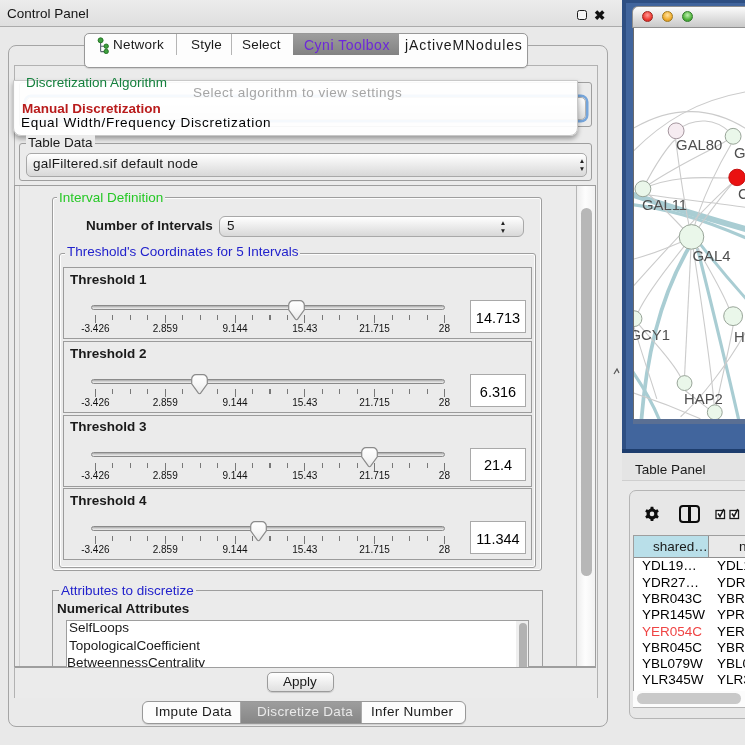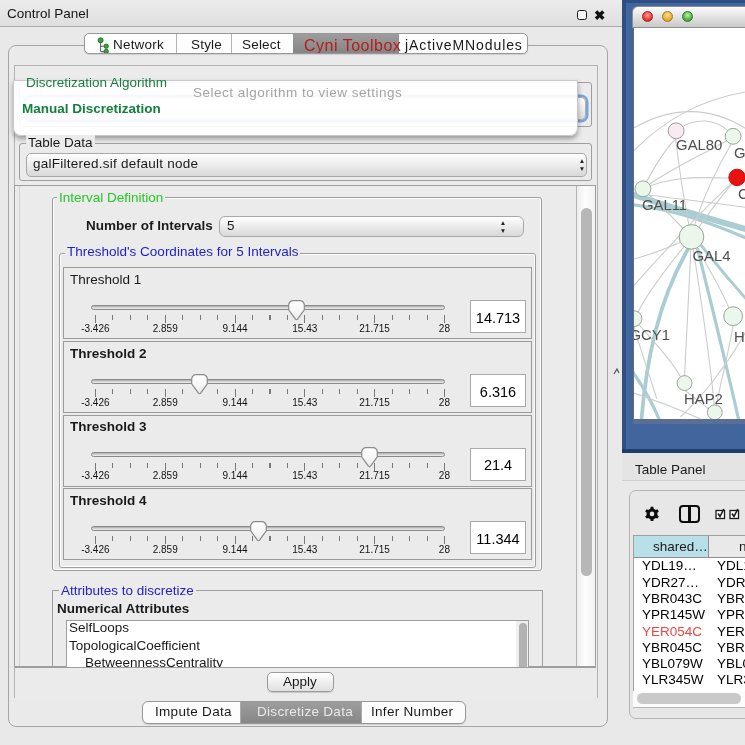--- a/index.html
+++ b/index.html
@@ -18,21 +18,22 @@
 
 <div class="abs" style="left:14px;top:65px;width:584px;height:633px;border:1px solid #b2b2b2;background:#ebebeb;"></div>
 
 <div class="abs" style="left:19px;top:82px;width:573px;height:45px;border:1px solid #9e9e9e;border-radius:3px;"></div>
 
 <div class="abs" style="left:26px;top:97px;width:560px;height:23px;border-radius:5px;background:linear-gradient(180deg,#fff,#dcdcdc);border:1px solid #b0b0b0;box-shadow:0 0 0 2.5px #76a5da;"></div>
 
 <div class="abs" style="left:13px;top:80px;width:565px;height:56px;background:rgba(255,255,255,0.93);border:1px solid #c8c8c8;border-radius:0 0 8px 8px;box-shadow:0 3px 5px rgba(0,0,0,0.35);"></div>
 <div class="lbl" style="left:193px;top:84.5px;font-size:13.5px;color:#a5a5a5;letter-spacing:0.5px;">Select algorithm to view settings</div>
 <div class="lbl" style="left:26px;top:75px;font-size:13.5px;color:#15803d;">Discretization Algorithm</div>
-<div class="lbl" style="left:22px;top:100.5px;font-size:13.5px;font-weight:bold;color:#15803d;">Manual Discretization</div>
+<div class="lbl" style="left:22px;top:100.5px;font-size:13.5px;font-weight:bold;color:#b91c1c;">Manual Discretization</div>
+<div class="lbl" style="left:21px;top:115px;font-size:13.5px;color:#000;letter-spacing:0.7px;">Equal Width/Frequency Discretization</div>
 
 <div class="abs" style="left:19px;top:143px;width:573px;height:38px;border:1px solid #9e9e9e;border-radius:3px;"></div>
 <div class="lbl" style="left:26px;top:134.5px;font-size:13.5px;background:#ebebeb;padding:0 2px;">Table Data</div>
 <div class="abs" style="left:26px;top:153px;width:561px;height:24px;border-radius:5px;background:linear-gradient(180deg,#ffffff,#d8d8d8);border:1px solid #a8a8a8;"></div>
 <div class="lbl" style="left:33px;top:155.5px;font-size:13.5px;letter-spacing:0.25px;">galFiltered.sif default node</div>
 <div class="abs" style="left:577px;top:157px;width:10px;height:16px;font-size:6.5px;color:#222;line-height:8px;text-align:center;">▲<br>▼</div>
 
 <div class="abs" style="left:14px;top:185px;width:582px;height:482px;border:1px solid #9e9e9e;background:#ebebeb;"></div>
 <div class="abs" style="left:19px;top:186px;width:1px;height:480px;background:#d2d2d2;"></div>
 
@@ -44,21 +45,21 @@
 
 <div class="lbl" style="left:86px;top:218px;font-size:13.5px;font-weight:bold;">Number of Intervals</div>
 <div class="abs" style="left:219px;top:216px;width:305px;height:21px;border-radius:6px;background:linear-gradient(180deg,#ffffff,#d8d8d8);border:1px solid #a8a8a8;"></div>
 <div class="lbl" style="left:227px;top:218px;font-size:13.5px;">5</div>
 <div class="abs" style="left:498px;top:219px;width:10px;height:15px;font-size:6.5px;color:#222;line-height:7.5px;text-align:center;">▲<br>▼</div>
 
 <div class="abs" style="left:59px;top:253px;width:477px;height:315px;border:1px solid #9e9e9e;border-radius:3px;box-shadow:inset 0 0 0 1px #fdfdfd;"></div>
 <div class="lbl" style="left:65px;top:244px;font-size:13.5px;color:#2222cc;background:#ebebeb;padding:0 2px;">Threshold's Coordinates for 5 Intervals</div>
 
 <div class="abs" style="left:63px;top:267px;width:469px;height:72px;border:1px solid #9b9b9b;background:#ebebeb;"></div>
-<div class="lbl" style="left:70px;top:271.8px;font-size:13.5px;font-weight:normal;">Threshold 1</div>
+<div class="lbl" style="left:70px;top:271.8px;font-size:13.5px;font-weight:bold;">Threshold 1</div>
 <div class="abs" style="left:91px;top:304.5px;width:354px;height:5px;border:1px solid #8a8a8a;border-radius:2.5px;background:linear-gradient(180deg,#a8a8a8,#d6d6d6 55%,#efefef);"></div>
 <div class="abs" style="left:95px;top:315px;width:351px;height:5px;background:repeating-linear-gradient(90deg,#787878 0px,#787878 1px,transparent 1px,transparent 17.45px);"></div>
 <div class="abs" style="left:95px;top:315px;width:351px;height:8px;background:repeating-linear-gradient(90deg,#787878 0px,#787878 1px,transparent 1px,transparent 69.8px);"></div>
 <div class="lbl" style="left:65.4px;top:322.5px;width:60px;text-align:center;font-size:10px;color:#111;">-3.426</div>
 <div class="lbl" style="left:135.2px;top:322.5px;width:60px;text-align:center;font-size:10px;color:#111;">2.859</div>
 <div class="lbl" style="left:205.0px;top:322.5px;width:60px;text-align:center;font-size:10px;color:#111;">9.144</div>
 <div class="lbl" style="left:274.8px;top:322.5px;width:60px;text-align:center;font-size:10px;color:#111;">15.43</div>
 <div class="lbl" style="left:344.6px;top:322.5px;width:60px;text-align:center;font-size:10px;color:#111;">21.715</div>
 <div class="lbl" style="left:414.4px;top:322.5px;width:60px;text-align:center;font-size:10px;color:#111;">28</div>
 <svg class="abs" style="left:288.0px;top:299.5px;" width="17" height="21" viewBox="0 0 17 21">
@@ -138,55 +139,55 @@
 <path d="M5 0.7 L12 0.7 A4.3 4.3 0 0 1 16.3 5 L16.3 9.8 L9.6 19.2 A1.4 1.4 0 0 1 7.4 19.2 L0.7 9.8 L0.7 5 A4.3 4.3 0 0 1 5 0.7 Z" fill="url(#th488)" stroke="#8a8a8a" stroke-width="1.2"></path>
     </svg>
 <div class="abs" style="left:470px;top:521px;width:56px;height:33px;background:#fff;border:1.5px solid #a9a9a9;font-size:14.5px;text-align:center;line-height:30px;padding-top:1.5px;color:#000;">11.344</div>
 
 <div class="abs" style="left:52px;top:590px;width:491px;height:90px;border:1px solid #9e9e9e;border-top:1px solid #9e9e9e;"></div>
 <div class="lbl" style="left:59px;top:582.5px;font-size:13.5px;color:#2222cc;background:#ebebeb;padding:0 2px;">Attributes to discretize</div>
 <div class="lbl" style="left:57px;top:601px;font-size:13.5px;font-weight:bold;">Numerical Attributes</div>
 <div class="abs" style="left:66px;top:620px;width:463px;height:47px;background:#ffffff;border:1px solid #9e9e9e;border-bottom:none;overflow:hidden;">
   <div class="lbl" style="left:2px;top:-1px;font-size:13.5px;">SelfLoops</div>
   <div class="lbl" style="left:2px;top:16.5px;font-size:13.5px;">TopologicalCoefficient</div>
-  <div class="lbl" style="left:18px;top:34px;font-size:13.5px;">BetweennessCentrality</div>
+  <div class="lbl" style="left:0;top:34px;font-size:13.5px;">BetweennessCentrality</div>
   <div class="abs" style="left:449px;top:0;width:14px;height:47px;background:#efefef;"></div>
   <div class="abs" style="left:452px;top:2px;width:8px;height:45px;background:#b2b2b2;border-radius:4px 4px 0 0;"></div>
 </div>
 
 <div class="abs" style="left:15px;top:667.5px;width:582px;height:30px;background:#ebebeb;"></div>
 <div class="abs" style="left:15px;top:666.5px;width:581px;height:1px;background:#9e9e9e;"></div>
 <div class="abs" style="left:267px;top:672px;width:67px;height:20px;border:1px solid #9b9b9b;border-radius:5px;background:linear-gradient(180deg,#ffffff,#e0e0e0);box-shadow:0 1px 1px rgba(0,0,0,0.15);"></div>
 <div class="lbl" style="left:283px;top:674.4px;font-size:13.5px;">Apply</div>
 
 <div class="abs" style="left:142px;top:701px;width:324px;height:23px;border:1px solid #989898;border-radius:6px;background:#fcfcfc;box-shadow:0 1px 1px rgba(0,0,0,0.12);overflow:hidden;">
   <div class="abs" style="left:0;top:0;width:98px;height:23px;border-right:1px solid #aaa;"></div>
   <div class="abs" style="left:98px;top:0;width:120px;height:23px;background:linear-gradient(180deg,#9d9d9d,#858585);"></div>
   <div class="abs" style="left:218px;top:0;width:106px;height:23px;border-left:1px solid #aaa;"></div>
   <div class="lbl" style="left:12px;top:2px;font-size:13.5px;letter-spacing:0.3px;">Impute Data</div>
   <div class="lbl" style="left:114px;top:2px;font-size:13.5px;letter-spacing:0.3px;color:#e9e9e9;">Discretize Data</div>
   <div class="lbl" style="left:228px;top:2px;font-size:13.5px;letter-spacing:0.3px;">Infer Number</div>
 </div>
 
-<div class="abs" style="left:84px;top:33px;width:444px;height:21px;border:1px solid #989898;border-radius:5px;background:#fdfdfd;box-shadow:0 1px 1px rgba(0,0,0,0.12);overflow:hidden;">
+<div class="abs" style="left:84px;top:33px;width:444px;height:35px;border:1px solid #989898;border-radius:5px;background:#fdfdfd;box-shadow:0 1px 1px rgba(0,0,0,0.12);overflow:hidden;">
   <div class="abs" style="left:0;top:0;width:92px;height:21px;border-right:1px solid #b5b5b5;"></div>
   <div class="abs" style="left:92px;top:0;width:55px;height:21px;border-right:1px solid #b5b5b5;"></div>
   <div class="abs" style="left:147px;top:0;width:61px;height:21px;"></div>
   <div class="abs" style="left:208px;top:0;width:106px;height:21px;background:linear-gradient(180deg,#9d9d9d,#828282);"></div>
   <div class="abs" style="left:314px;top:0;width:130px;height:21px;"></div>
   <svg class="abs" style="left:11.5px;top:2.8px;" width="14" height="17" viewBox="0 0 14 17">
     <path d="M3.6 3.4 V14.6 M3.6 9.2 H8.8 M3.6 14.6 H8.8" fill="none" stroke="#5a6372" stroke-width="1.1"></path>
     <circle cx="3.6" cy="3.3" r="2.5" fill="#3fa03f" stroke="#1f7020" stroke-width="0.9"></circle>
     <circle cx="9.2" cy="9.2" r="2.2" fill="#3fa03f" stroke="#1f7020" stroke-width="0.9"></circle>
     <circle cx="9.2" cy="14.4" r="2.2" fill="#3fa03f" stroke="#1f7020" stroke-width="0.9"></circle>
 </svg>
   <div class="lbl" style="left:28px;top:3px;font-size:13.5px;letter-spacing:0.2px;">Network</div>
   <div class="lbl" style="left:106px;top:3px;font-size:13.5px;letter-spacing:0.2px;">Style</div>
   <div class="lbl" style="left:157px;top:3px;font-size:13.5px;letter-spacing:0.2px;">Select</div>
-  <div class="lbl" style="left:219px;top:3px;font-size:16px;letter-spacing:0.5px;color:#b91c1c;text-align:center;">Cyni Toolbox</div>
+  <div class="lbl" style="left:219px;top:3px;font-size:14px;letter-spacing:0.5px;color:#6d28d9;text-align:center;">Cyni Toolbox</div>
   <div class="lbl" style="left:320px;top:3px;font-size:14px;letter-spacing:0.9px;text-align:center;">jActiveMNodules</div>
 </div>
 
 <svg class="abs" style="left:612px;top:367px;" width="9" height="9" viewBox="0 0 9 9">
       <path d="M2 7 L5 2 L7 6" fill="none" stroke="#555" stroke-width="1.2"></path>
     </svg>
 
 <div class="abs" style="left:622px;top:0;width:123px;height:453px;background:#41659d;border-left:4px solid #2e4f83;border-top:3px solid #2e4f83;"></div>
 
 <div class="abs" style="left:632px;top:6px;width:113px;height:21.5px;background:linear-gradient(180deg,#fbfbfb,#c9c9c9);border:1px solid #8f8f8f;border-radius:6px 0 0 0;border-right:none;"></div>

